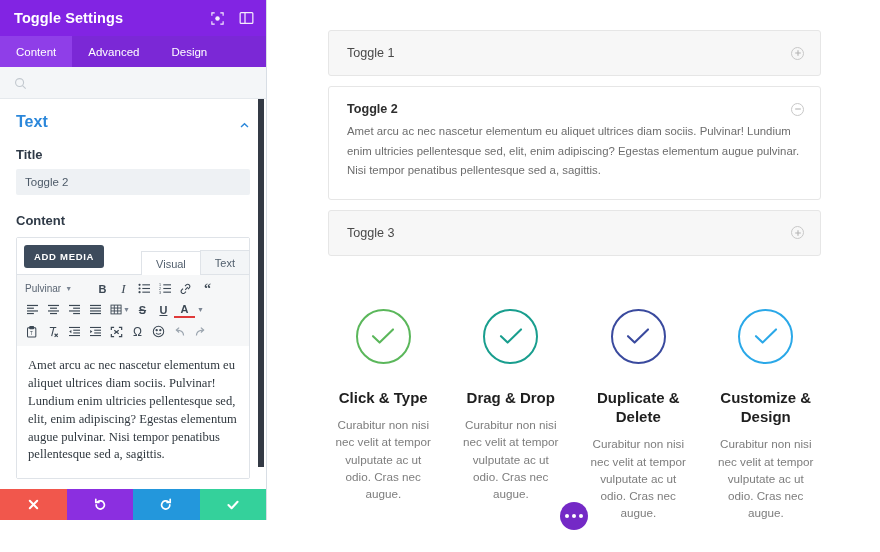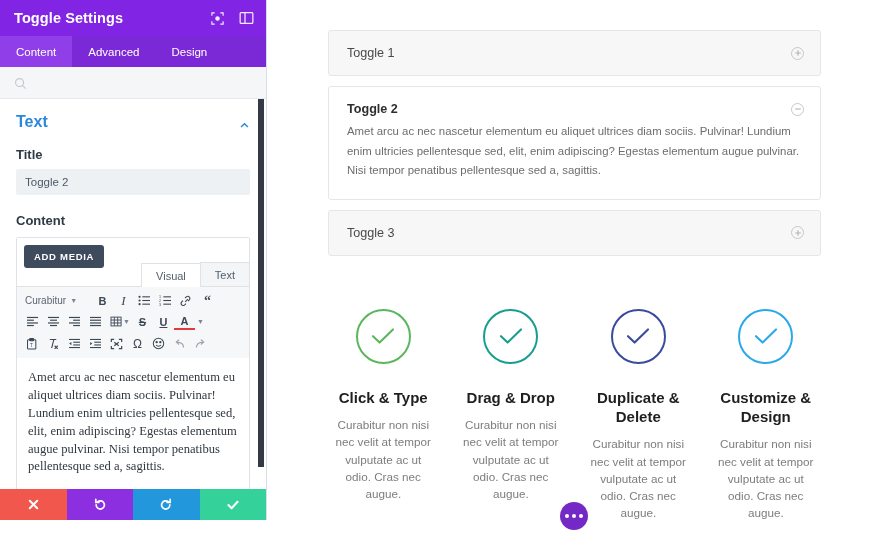--- a/index.html
+++ b/index.html
@@ -99,21 +99,21 @@
   
   .editor { margin-top: 9px; border: 1px solid #dfe3e8; border-radius: 2px; background: #fff; }
   .ed-topbar {
     display: flex; align-items: flex-end; justify-content: space-between;
     padding: 7px 0 0 7px; background: #fff;
     border-bottom: 1px solid #dfe3e8;
   }
   .addmedia-btn {
     background: #3d4b5c; color: #fff; font-size: 9.5px; font-weight: bold;
     letter-spacing: .7px; border: none; border-radius: 3px;
-    padding: 6px 10px; cursor: pointer; margin-bottom: 18px;
+    padding: 6px 10px; cursor: pointer; margin-bottom: 6px;
     font-family: "Liberation Sans", sans-serif;
   }
   .ed-tabs { display: flex; align-items: flex-end; gap: 0; }
   .ed-tab {
     font-size: 11px; color: #53606e; padding: 6px 14px 5px 14px;
     border: 1px solid #dfe3e8; border-bottom: none; cursor: pointer;
     background: #f3f5f7; margin-right: -1px;
   }
   .ed-tab.active { background: #ffffff; position: relative; top: 1px; }
 
@@ -278,21 +278,21 @@
             <div class="ed-tabs">
               <div class="ed-tab active">Visual</div>
               <div class="ed-tab">Text</div>
             </div>
           </div>
 
           <div class="ed-toolbar">
 
             <div class="tb-row">
               <div class="tb-select">
-                <span>Curabitur</span>
+                <span>Pulvinar</span>
                 <span class="tb-caret">▼</span>
               </div>
               <div class="tb-btn tb-txt">B</div>
               <div class="tb-btn tb-txt ital">I</div>
               <div class="tb-btn">
                 <svg width="13" height="11" viewBox="0 0 14 12" stroke="#3c4854" stroke-width="1.2">
                   <circle cx="1.6" cy="2" r="1.2" fill="#3c4854" stroke="none"></circle>
                     <line x1="4.6" y1="2" x2="13" y2="2"></line>
                   <circle cx="1.6" cy="6" r="1.2" fill="#3c4854" stroke="none"></circle>
                     <line x1="4.6" y1="6" x2="13" y2="6"></line>

